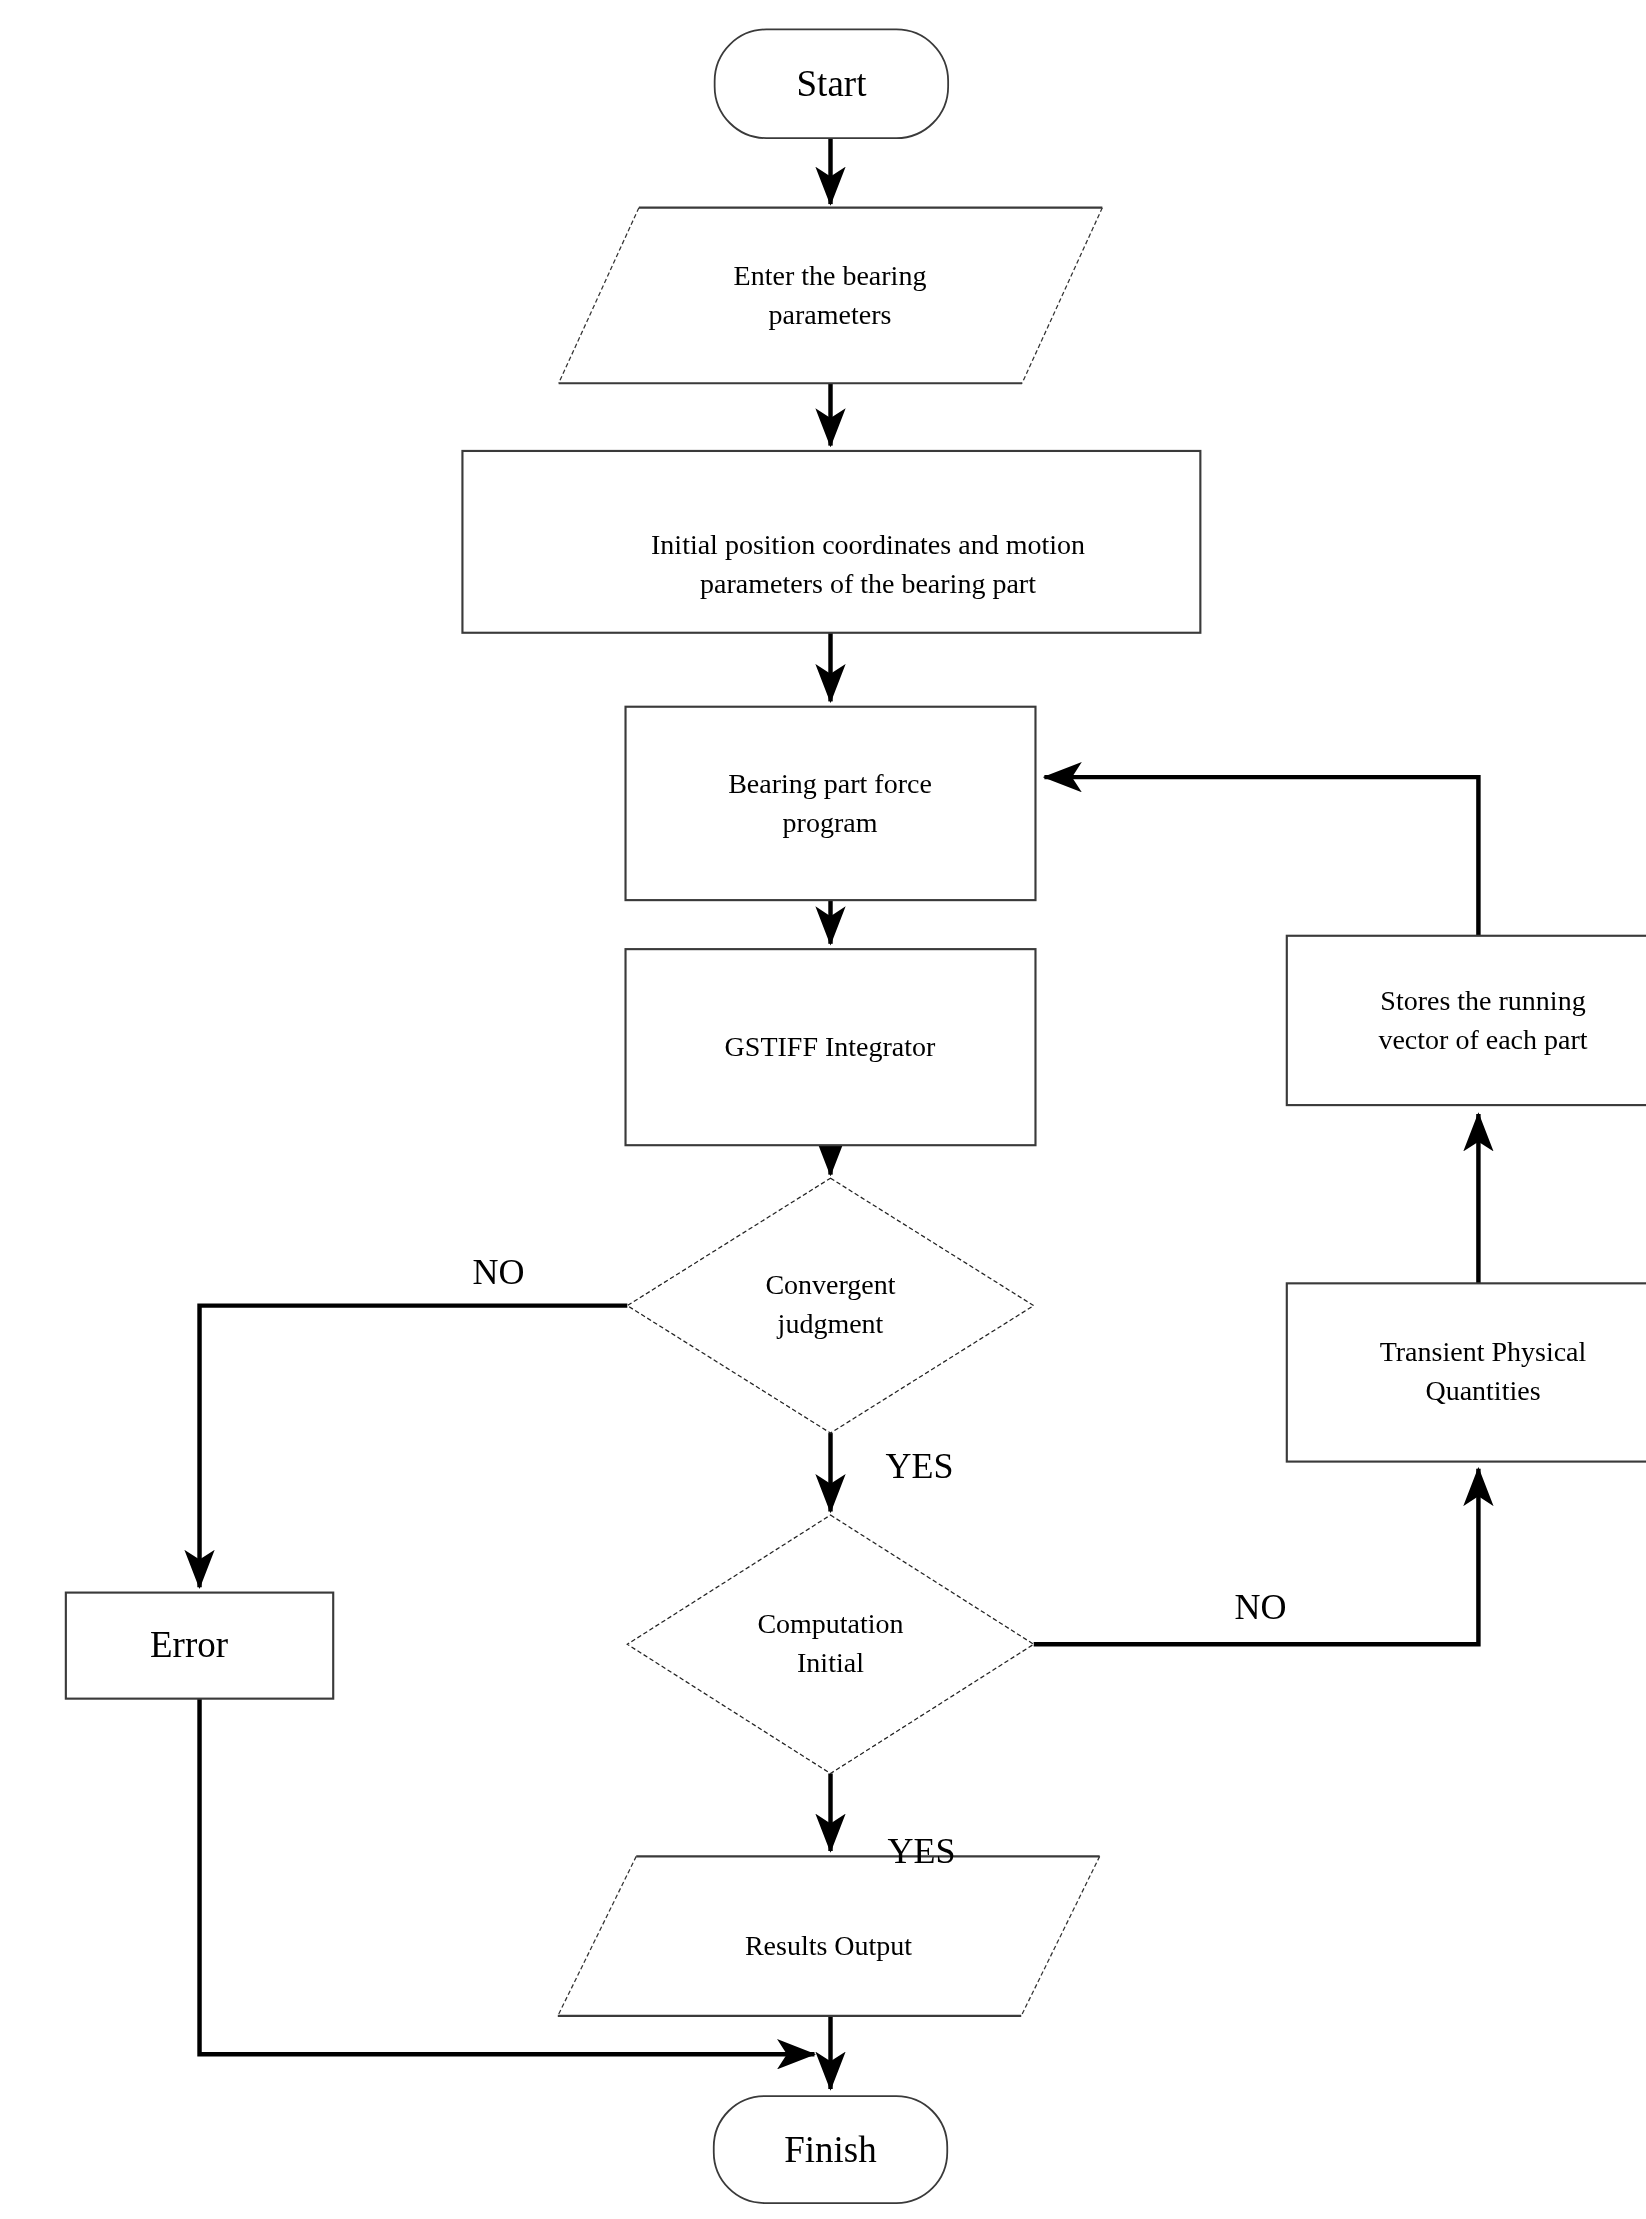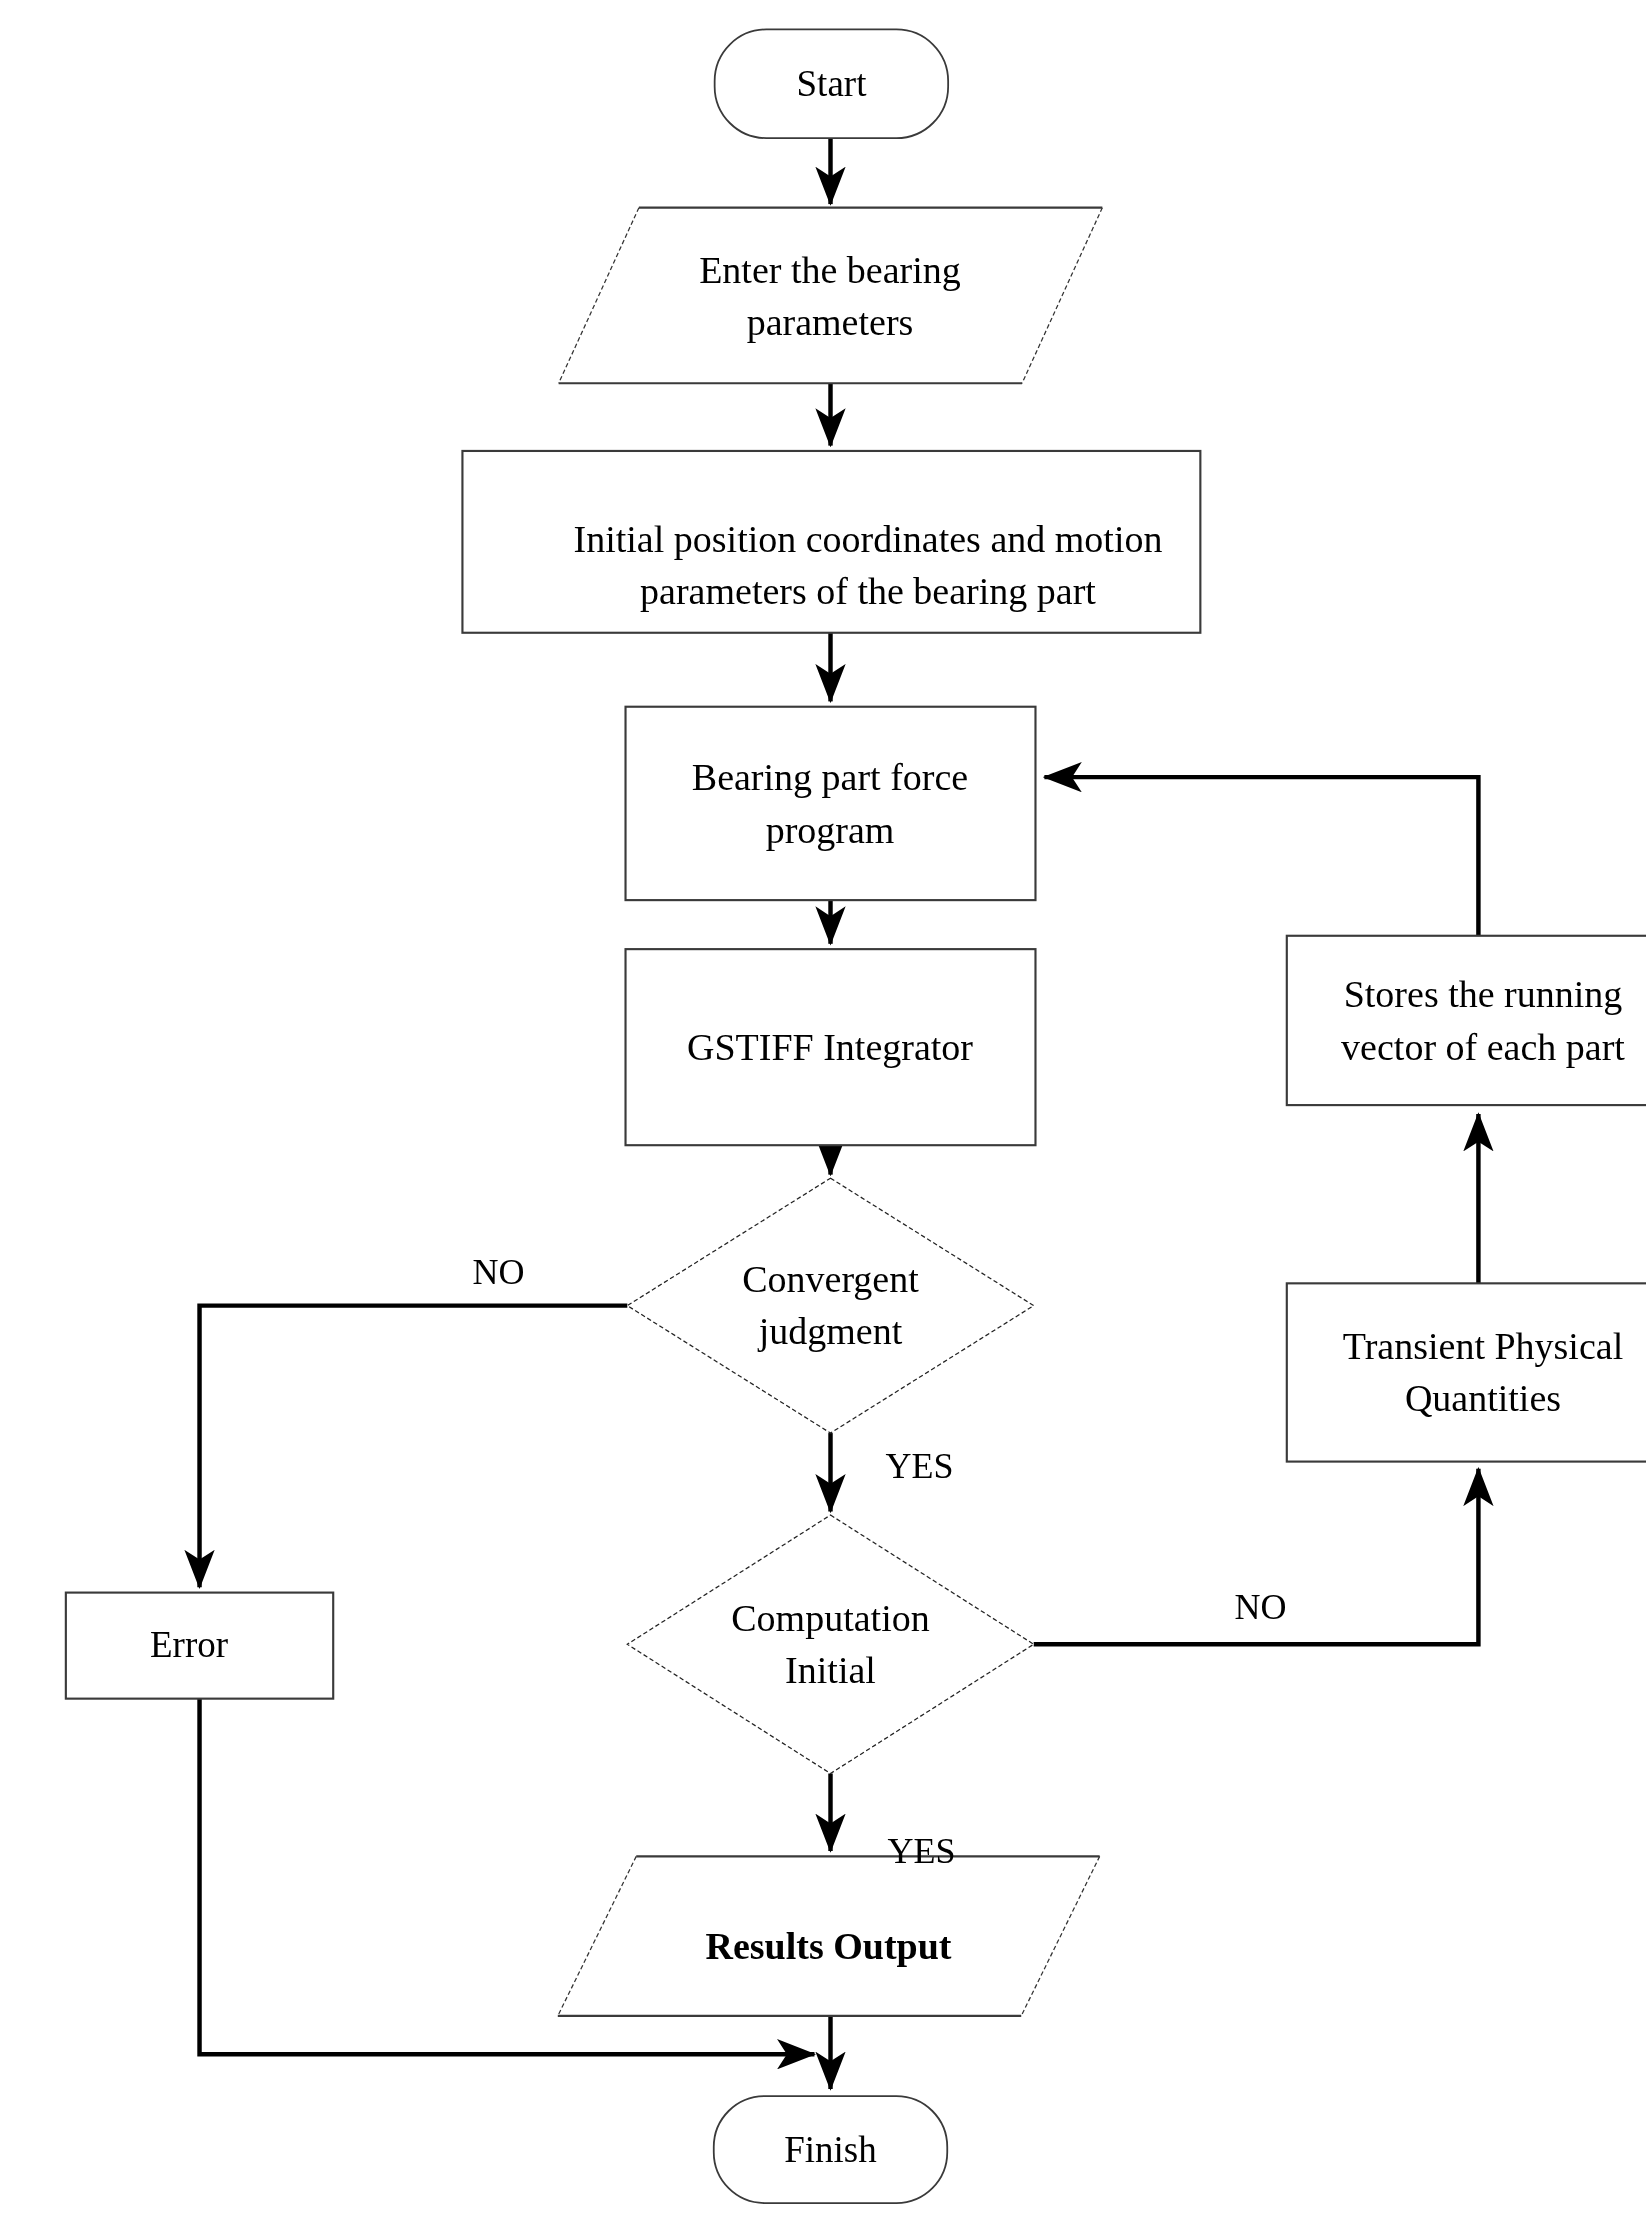--- a/index.html
+++ b/index.html
@@ -10,21 +10,21 @@
     font-family:"Liberation Serif","DejaVu Serif",serif;
     color:#000;
     overflow:hidden;
     margin-left:48px;
   }
   .canvas svg{position:absolute;left:0;top:0;}
   .node-label{
     position:absolute;
     display:flex;align-items:center;justify-content:center;
     text-align:center;
-    font-size:38px;line-height:1.38;
+    font-size:28px;line-height:1.38;
     white-space:pre-line;
     color:#000;
   }
   .terminator-label{font-size:37px;}
   .edge-label{
     position:absolute;
     display:flex;align-items:center;justify-content:center;
     font-size:36px;
     white-space:pre-line;
   }
@@ -98,21 +98,21 @@
   <div class="node-label" style="left:577px;top:949px;width:410px;height:196px;">GSTIFF Integrator</div>
 
   <div class="node-label" style="left:622px;top:1216px;width:321px;height:178px;">Convergent
 judgment</div>
 
   <div class="node-label terminator-label" style="left:18px;top:1592px;width:246px;height:106px;">Error</div>
 
   <div class="node-label" style="left:622px;top:1555px;width:321px;height:178px;">Computation
 Initial</div>
 
-  <div class="node-label" style="left:549px;top:1856px;width:463px;height:180px;font-weight:bold;">Results Output</div>
+  <div class="node-label" style="left:549px;top:1856px;width:463px;height:180px;">Results Output</div>
 
   <div class="node-label" style="left:1239px;top:936px;width:392px;height:169px;">Stores the running
 vector of each part</div>
 
   <div class="node-label terminator-label" style="left:666px;top:2096px;width:233px;height:107px;">Finish</div>
 
   <div class="node-label" style="left:1239px;top:1283px;width:392px;height:178px;border-radius:17px;">Transient Physical
 Quantities</div>
 
   <div class="edge-label" style="left:397px;top:1248px;width:107px;height:48px;">NO</div>

